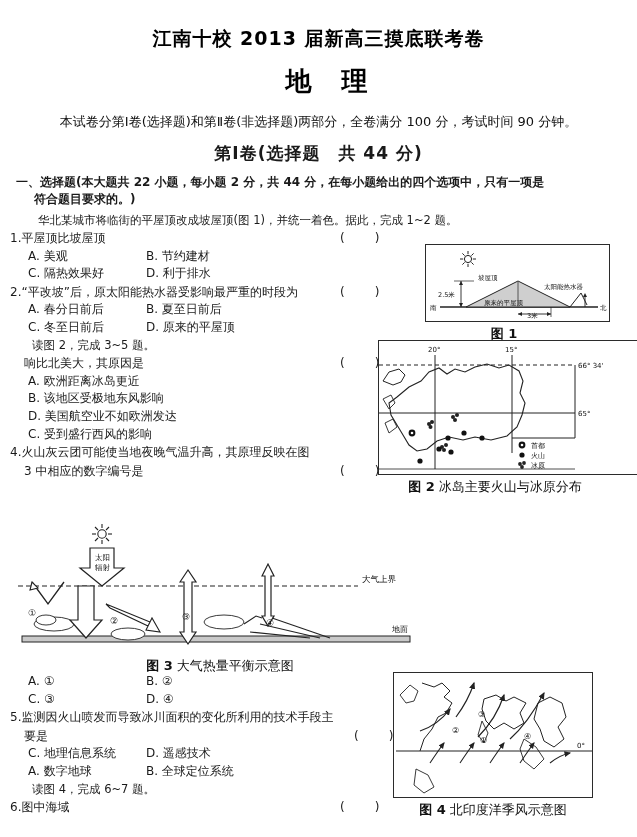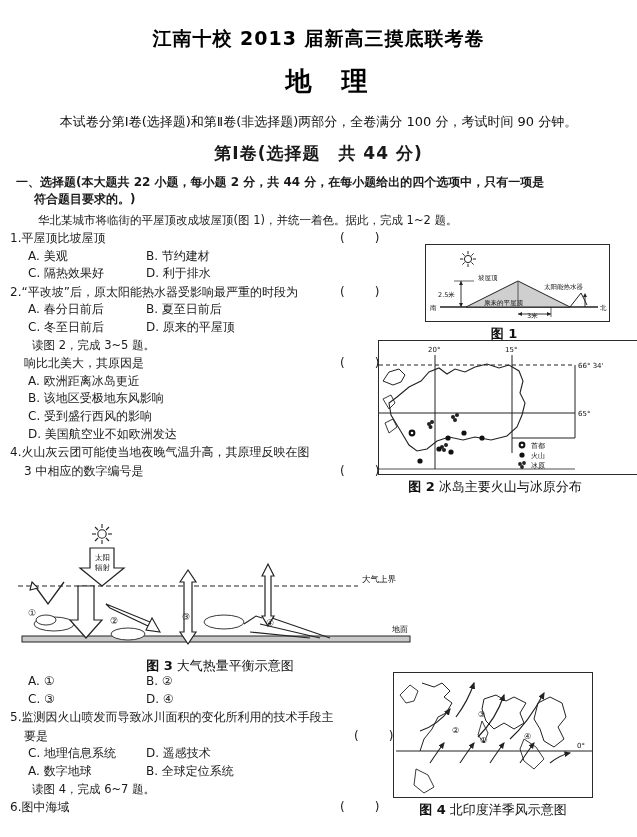--- a/index.html
+++ b/index.html
@@ -179,24 +179,24 @@
         <span>响比北美大，其原因是</span>
         <span class="bracket" style="left:316px;">(　)</span>
       </div>
       <div class="opts">
         <span class="o">A. 欧洲距离冰岛更近</span>
       </div>
       <div class="opts">
         <span class="o">B. 该地区受极地东风影响</span>
       </div>
       <div class="opts">
+        <span class="o">D. 美国航空业不如欧洲发达</span>
+      </div>
+      <div class="opts">
         <span class="o">C. 受到盛行西风的影响</span>
-      </div>
-      <div class="opts">
-        <span class="o">D. 美国航空业不如欧洲发达</span>
       </div>
     </div>
 
     <div class="q-block">
       <div class="q-line">
         <span>4.</span><span>火山灰云团可能使当地夜晚气温升高，其原理反映在图</span>
       </div>
       <div class="q-line indent">
         <span>3 中相应的数字编号是</span>
         <span class="bracket" style="left:316px;">(　)</span>

